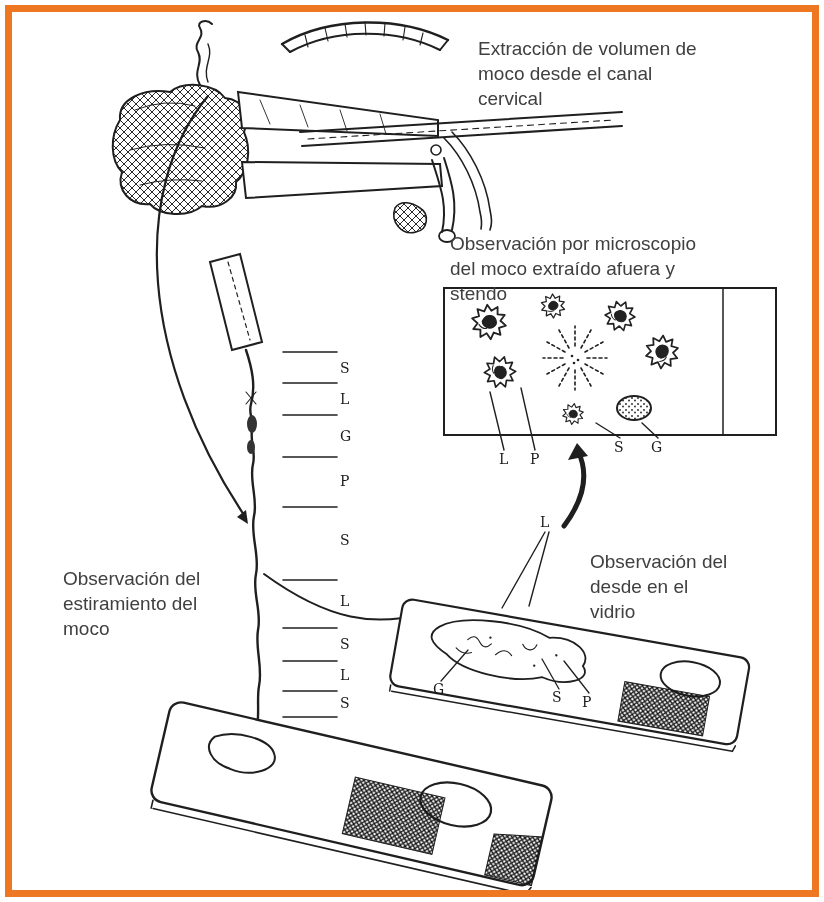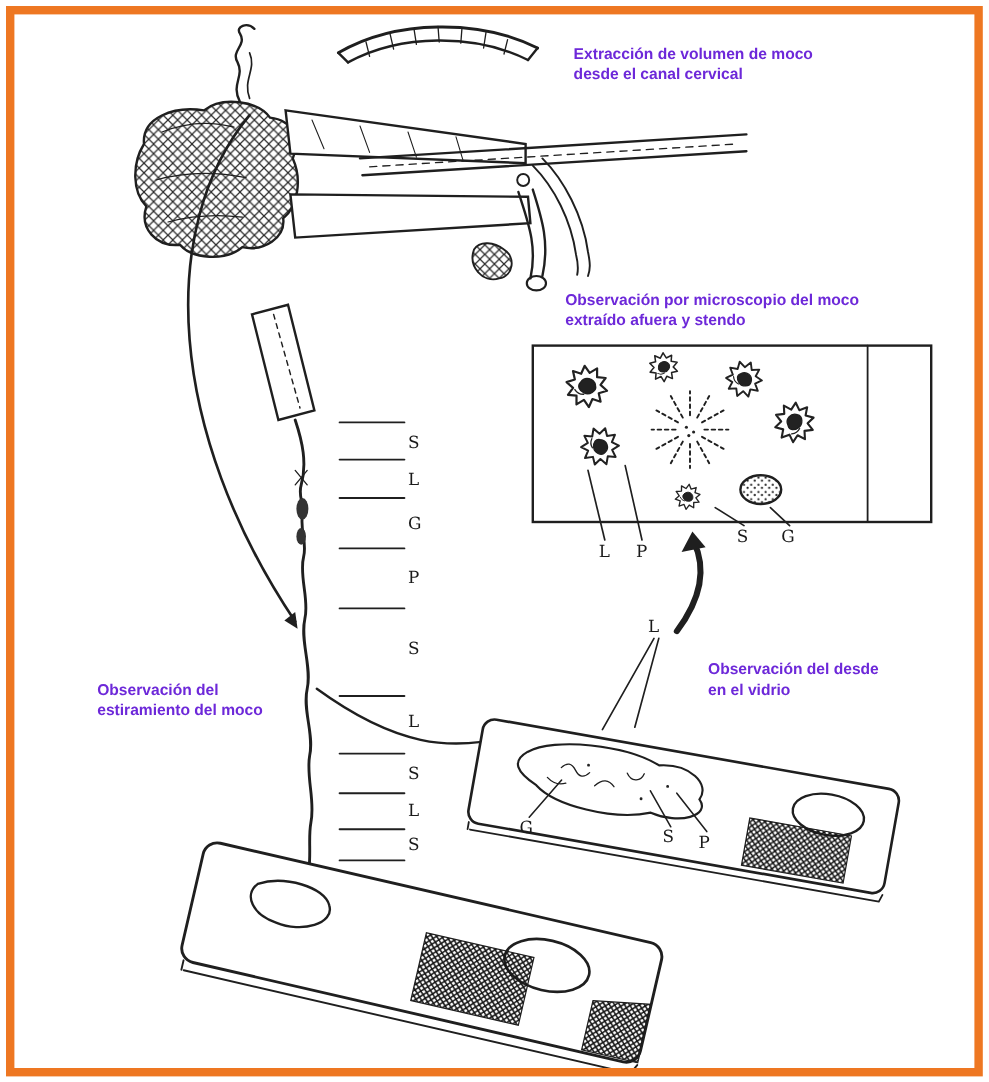--- a/index.html
+++ b/index.html
@@ -12,25 +12,25 @@
     background:#ffffff;
     font-family:"Liberation Sans",sans-serif;
   }
   .frame{
     position:absolute;inset:5px;border:7px solid var(--orange);
     pointer-events:none;z-index:5;
   }
   svg.canvas{position:absolute;left:0;top:0;z-index:1;}
   .caption{
     position:absolute;z-index:3;
-    font-weight:bold;font-size:13px;line-height:1.32;color:#6d28d9;
+    font-weight:normal;font-size:19px;line-height:1.32;color:#404040;
   }
   .caption.extraction{left:478px;top:36px;width:230px;}
-  .caption.microscope{left:450px;top:241px;width:264px;margin-left:21px;}
-  .caption.stretch{left:81px;top:566px;width:176px;}
+  .caption.microscope{left:450px;top:231px;width:264px;}
+  .caption.stretch{left:63px;top:566px;width:176px;}
   .caption.slide{left:590px;top:549px;width:145px;}
   text{font-family:"DejaVu Serif",serif;font-size:14px;fill:#1a1a1a;}
 </style>
 </head>
 <body>
 
 <div class="frame"></div>
 
 <div class="caption extraction">Extracción de volumen de moco desde el canal cervical</div>
 <div class="caption microscope">Observación por microscopio del moco extraído afuera y stendo</div>

